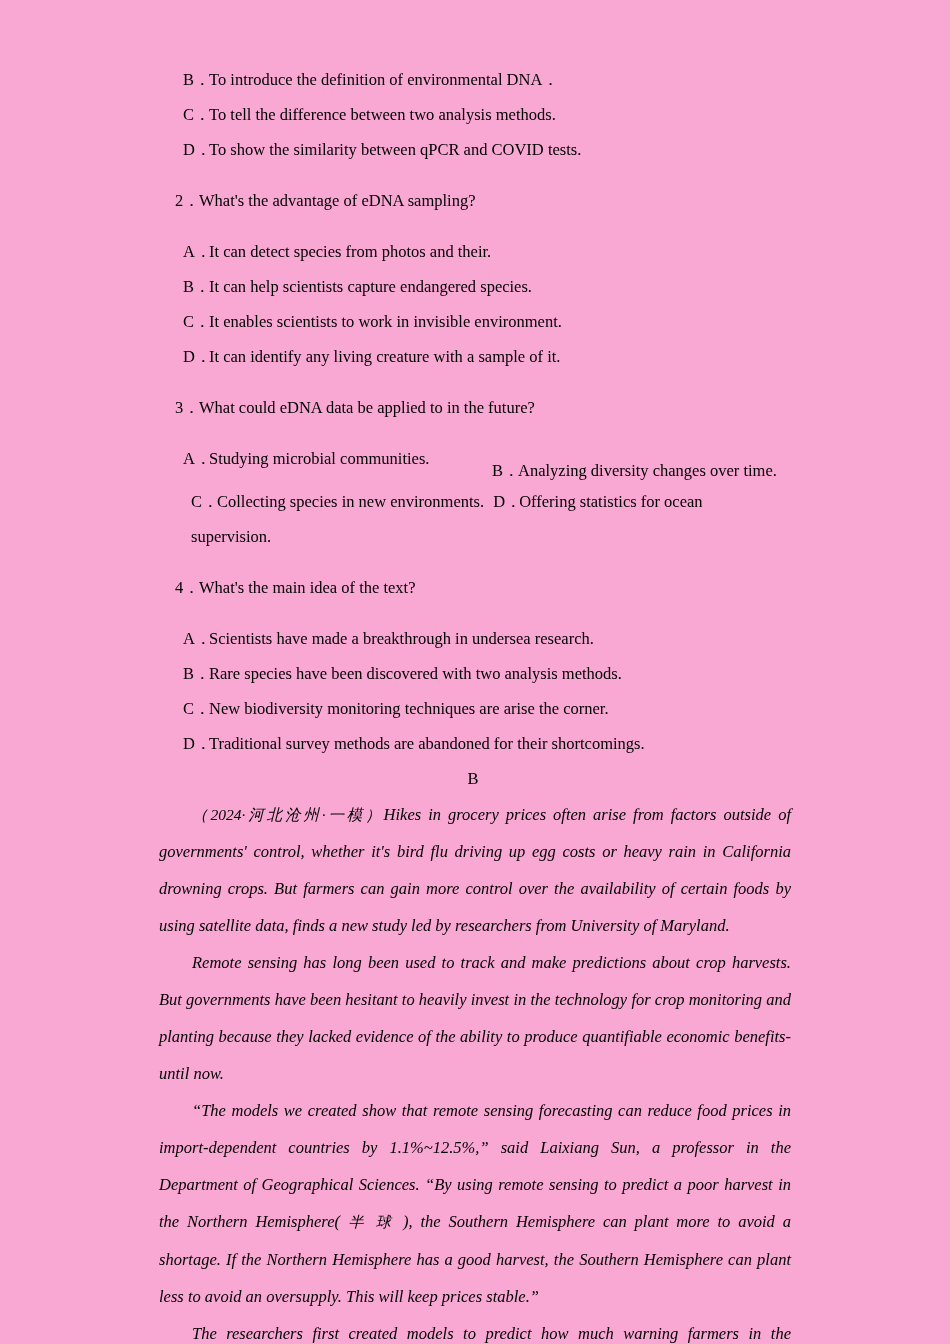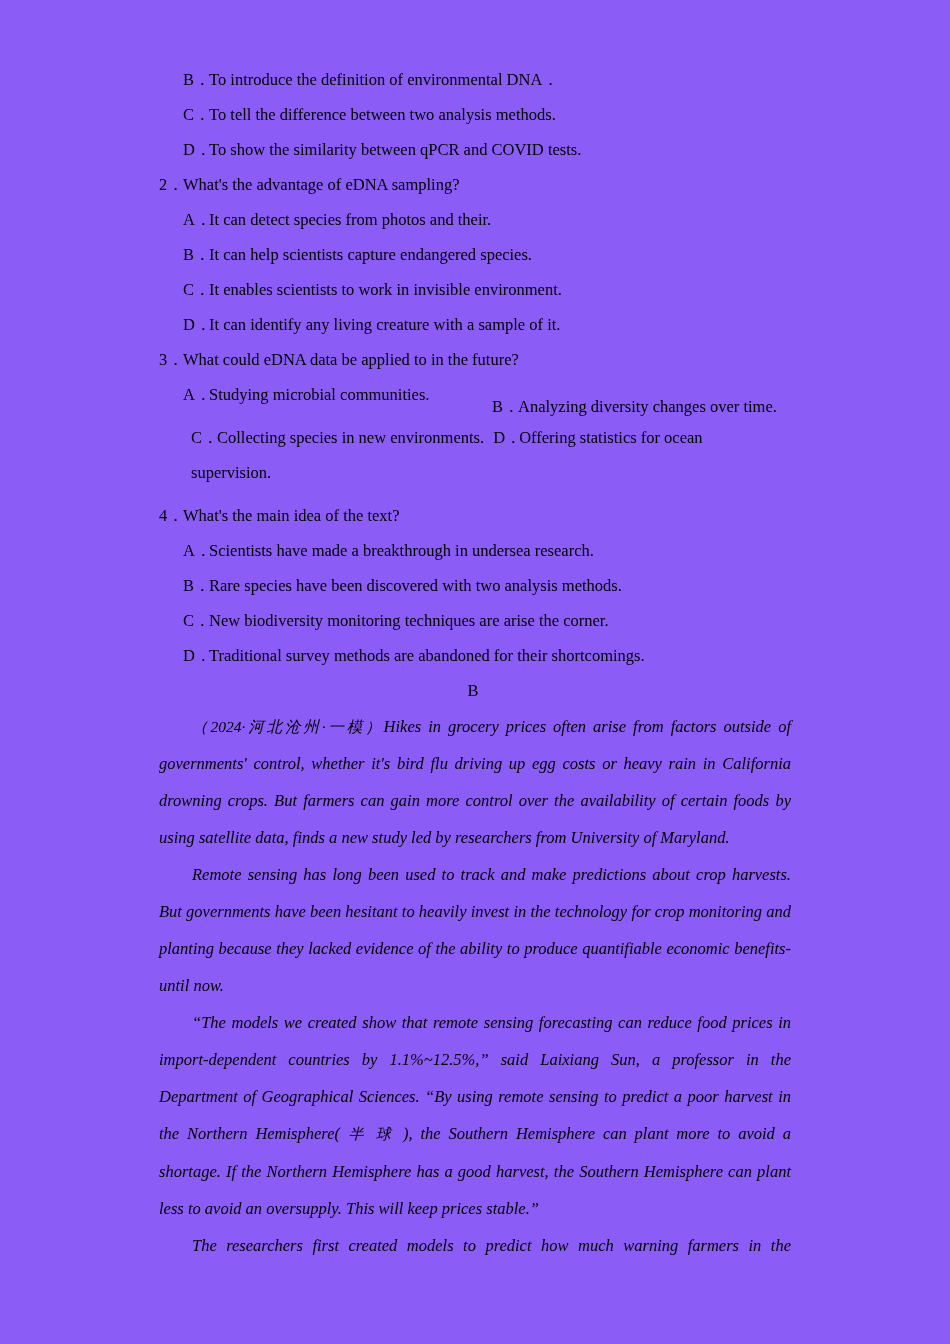--- a/index.html
+++ b/index.html
@@ -4,37 +4,37 @@
 <style>
   html, body {
     margin: 0;
     padding: 0;
     background: #ffffff;
   }
   .page {
     position: relative;
     width: 950px;
     height: 1344px;
-    background: #8b5cf6;
+    background: #f9a8d4;
     overflow: hidden;
     font-family: "Liberation Serif", "DejaVu Serif", serif;
     color: #000000;
   }
   .content {
     position: absolute;
     left: 159px;
     top: 62px;
     width: 632px;
   }
 
   
   .qline {
     font-size: 16.5px;
     line-height: 35px;
-    margin: 0;
+    margin: 16px;
     padding: 0;
     white-space: nowrap;
   }
   .qnum {
     display: inline-block;
     width: 24px;
   }
   .opt {
     font-size: 16.5px;
     line-height: 35px;

